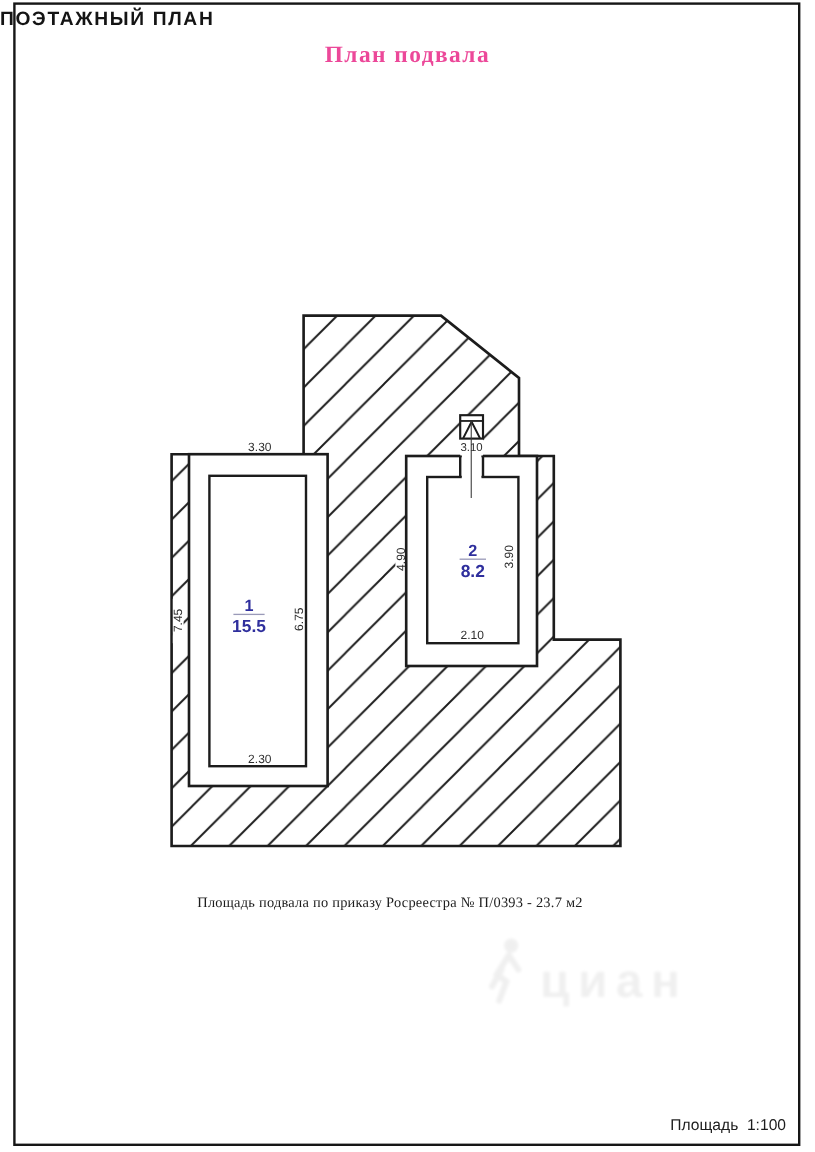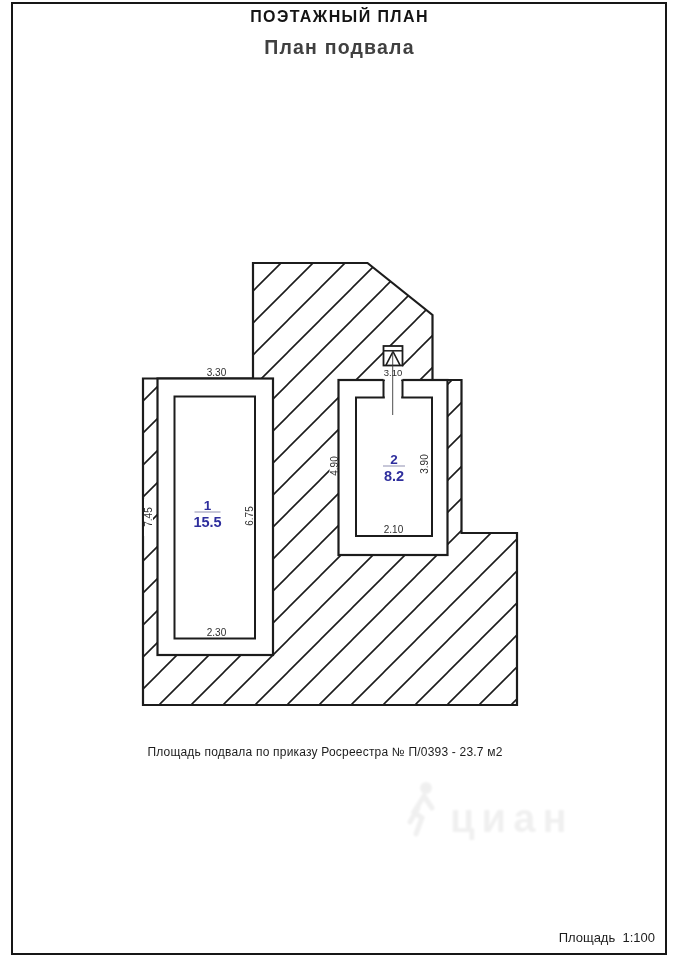--- a/index.html
+++ b/index.html
@@ -1,21 +1,21 @@
 <!DOCTYPE html>
 <html><head>
 <meta charset="utf-8">
 <style>
   html,body{margin:0;padding:0;background:#ffffff;}
   body{width:679px;height:960px;overflow:hidden;font-family:"Liberation Sans","DejaVu Sans",sans-serif;}
   #page{position:relative;width:679px;height:960px;background:#ffffff;}
   #page-frame{position:absolute;left:11px;top:2px;right:12px;bottom:5px;border:2px solid #161616;box-sizing:border-box;pointer-events:none;}
-  .title-1{position:absolute;left:0;top:8px;width:679px;text-align:center;font-size:16px;font-weight:600;letter-spacing:1.4px;color:#141414;}
-  .title-2{position:absolute;left:0;top:36px;width:679px;text-align:center;font-size:19.5px;font-weight:600;letter-spacing:1.2px;color:#404040;}
-  .caption{position:absolute;left:0;top:745px;width:650px;text-align:center;font-size:12px;font-weight:500;color:#1d1d1d;letter-spacing:.2px;}
+  .title-1{position:absolute;left:0;top:8px;width:679px;text-align:left;font-size:16px;font-weight:600;letter-spacing:1.4px;color:#141414;}
+  .title-2{position:absolute;left:0;top:36px;width:679px;text-align:center;font-size:19.5px;font-weight:600;letter-spacing:1.2px;color:#ec4899;font-family:Liberation Serif, serif;}
+  .caption{position:absolute;left:0;top:745px;width:650px;text-align:center;font-size:12px;font-weight:500;color:#1d1d1d;letter-spacing:.2px;font-family:Liberation Serif, serif;}
   .scale-label{position:absolute;right:24px;top:930px;font-size:13px;color:#1d1d1d;white-space:pre;}
   #plan-svg{position:absolute;left:0;top:0;}
   .watermark{position:absolute;left:400px;top:778px;display:flex;align-items:flex-end;gap:8px;opacity:0.06;filter:blur(1.2px);pointer-events:none;}
   .watermark .wm-text{font-size:40px;font-weight:700;letter-spacing:7px;color:#000;line-height:1;}
   svg text{fill:#2e2e2e;}
   .dim{font-size:10px;}
   .dim-small{font-size:9.5px;}
   .room-num{font-size:13.5px;font-weight:700;fill:#2f2f9d;}
   .room-area{font-size:14.5px;font-weight:700;fill:#2f2f9d;}
 </style>

